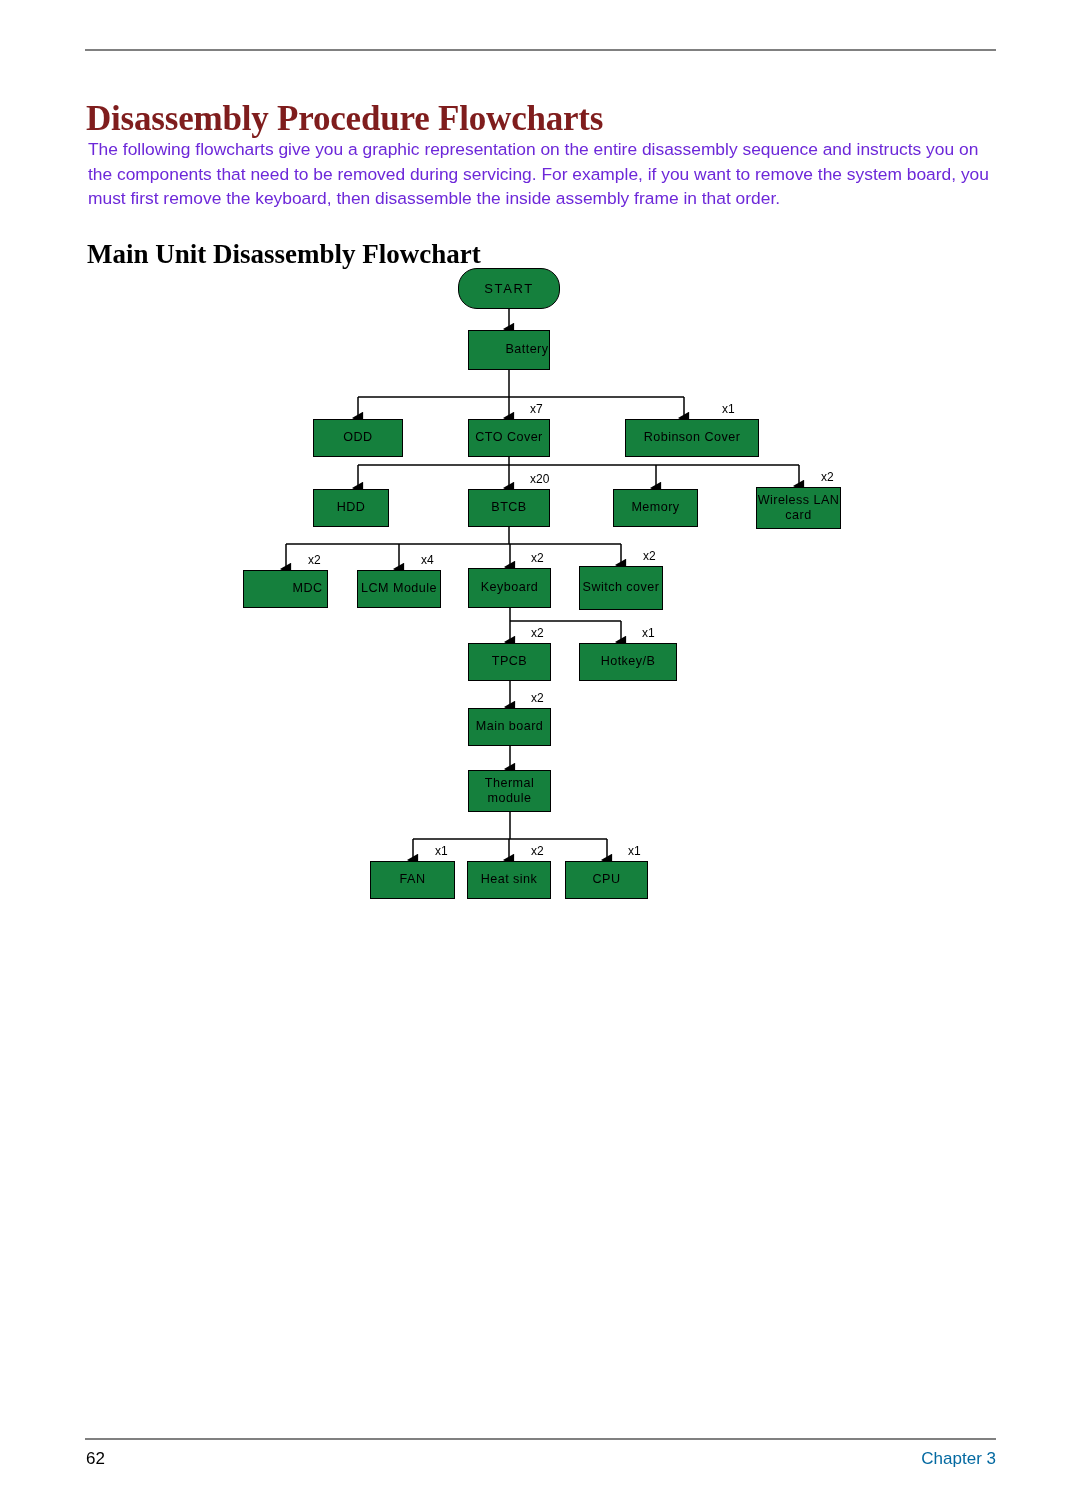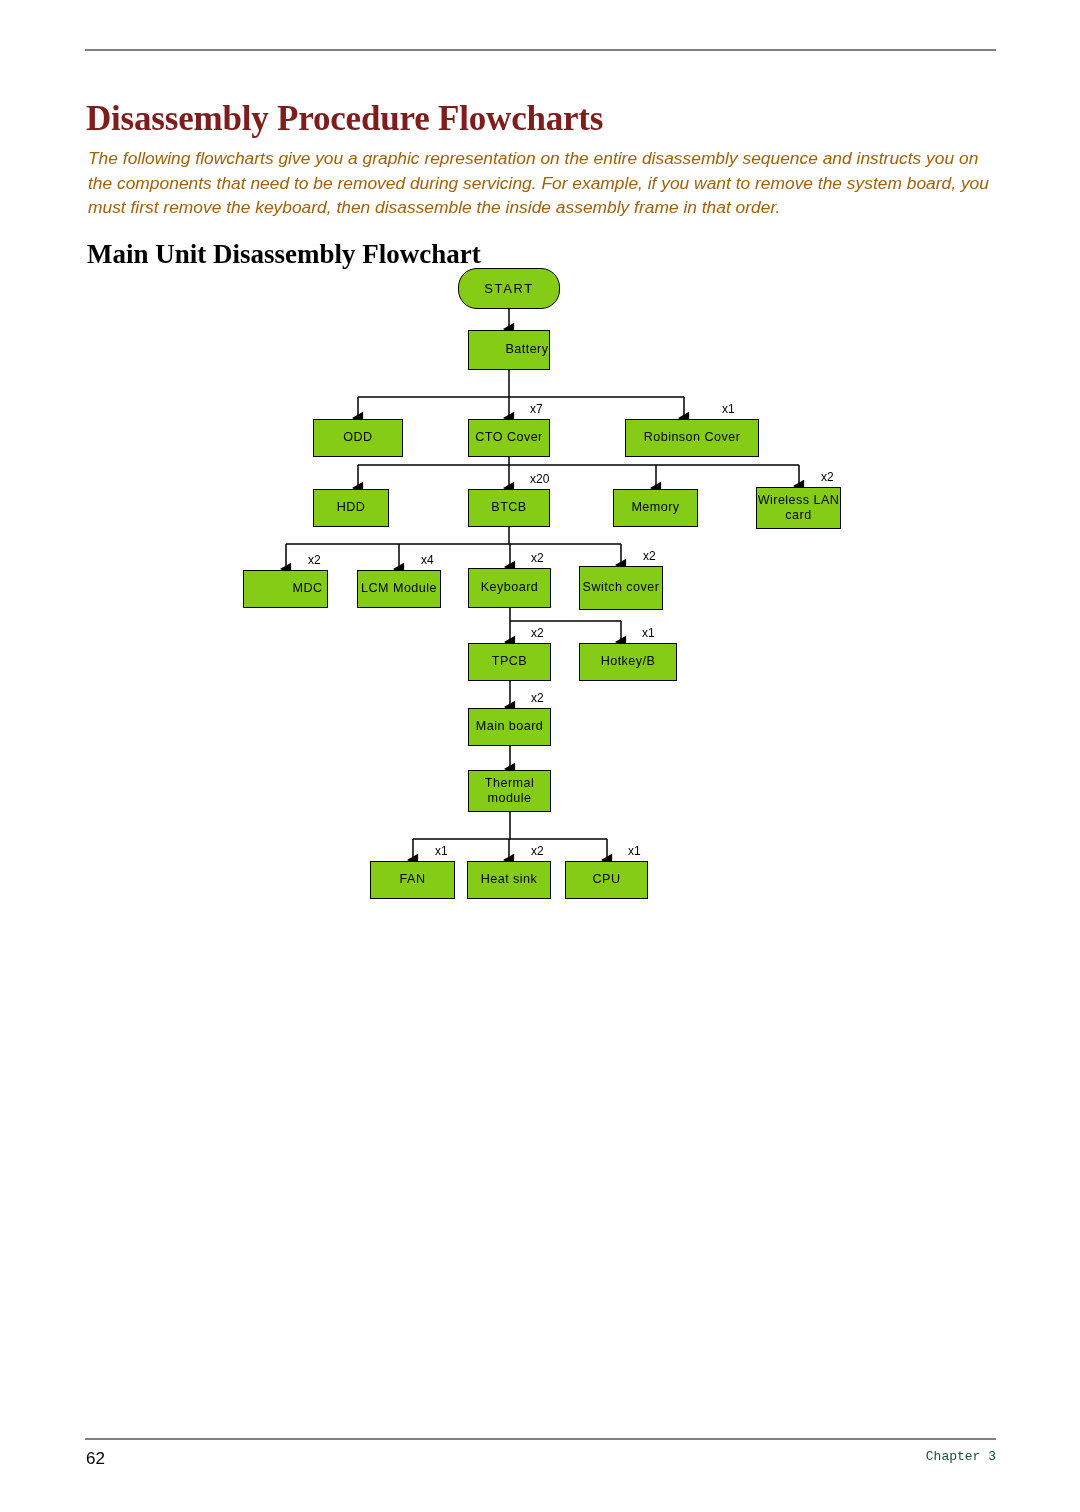--- a/index.html
+++ b/index.html
@@ -42,28 +42,27 @@
     font-family: "Liberation Serif", serif;
     font-size: 35px;
     font-weight: bold;
     letter-spacing: -0.2px;
     color: #7f1d1d;
     white-space: nowrap;
   }
   .intro {
     position: absolute;
     left: 88px;
-    top: 129px;
+    top: 120px;
     width: 910px;
     font-family: "Liberation Sans", sans-serif;
     font-size: 17.4px;
     line-height: 24.5px;
-    color: #a16207;
+    color: #6d28d9;
     text-align: left;
-    font-style: italic;
   }
   .h2 {
     position: absolute;
     left: 87px;
     top: 217px;
     font-family: "Liberation Serif", serif;
     font-size: 27px;
     font-weight: bold;
     color: #000;
     white-space: nowrap;
@@ -72,43 +71,42 @@
     position: absolute;
     left: 86px;
     top: 1449px;
     font-size: 17px;
     color: #000;
   }
   .footer-chapter {
     position: absolute;
     right: 84px;
     top: 1449px;
-    font-size: 13px;
-    color: #14532d;
-    font-family: Liberation Mono, monospace;
+    font-size: 17px;
+    color: #0369a1;
   }
 
   
   #flowchart-area {
     position: absolute;
     left: 0;
     top: 0;
     width: 1080px;
     height: 1512px;
   }
   #flow-svg {
     position: absolute;
     left: 0;
     top: 0;
   }
   .node {
     position: absolute;
     box-sizing: border-box;
     border: 1.6px solid #000;
-    background: #84cc16;
+    background: #15803d;
     display: flex;
     align-items: center;
     justify-content: center;
     text-align: center;
     font-family: "Liberation Sans", sans-serif;
     font-size: 12.6px;
     letter-spacing: 0.45px;
     line-height: 15.5px;
     color: #000;
   }

